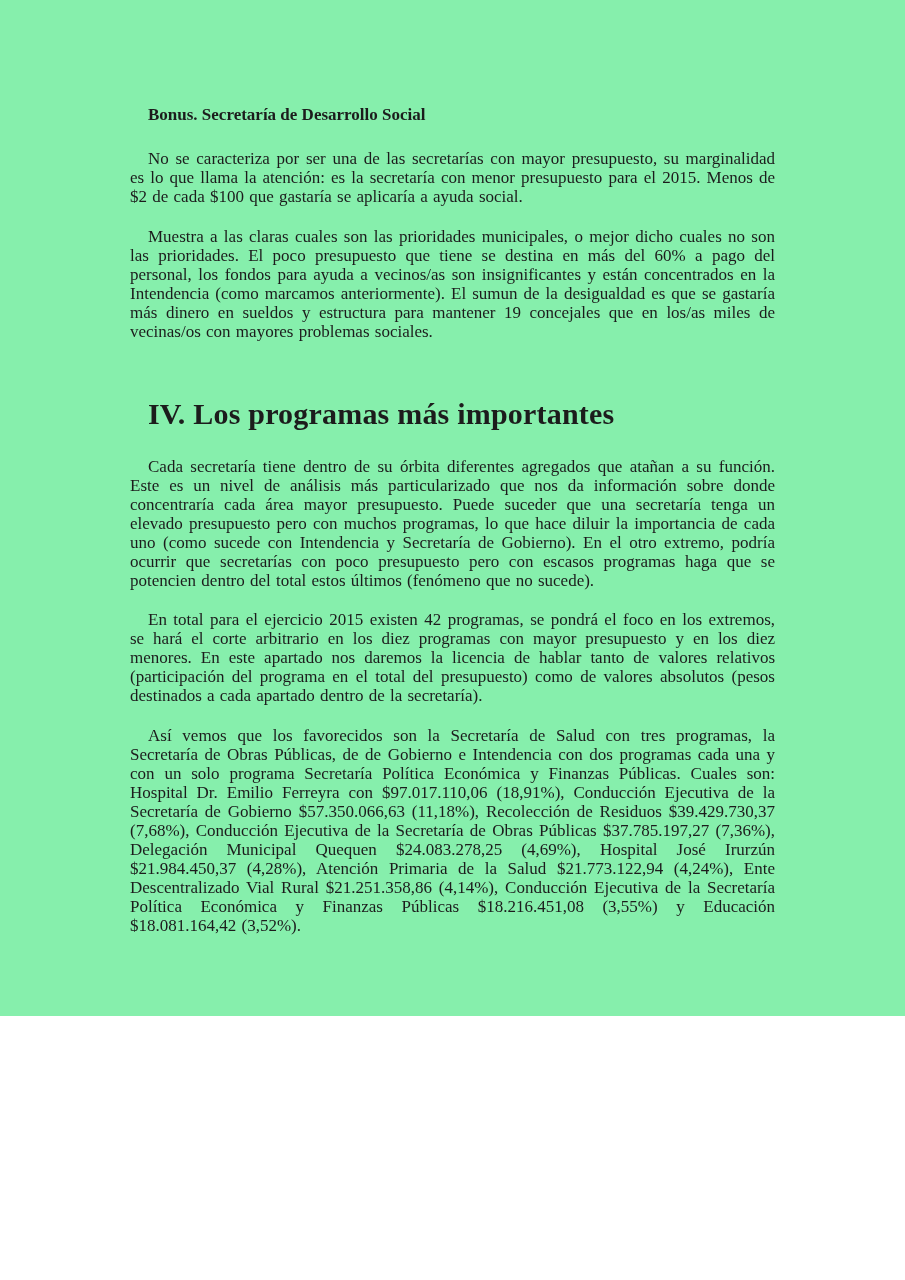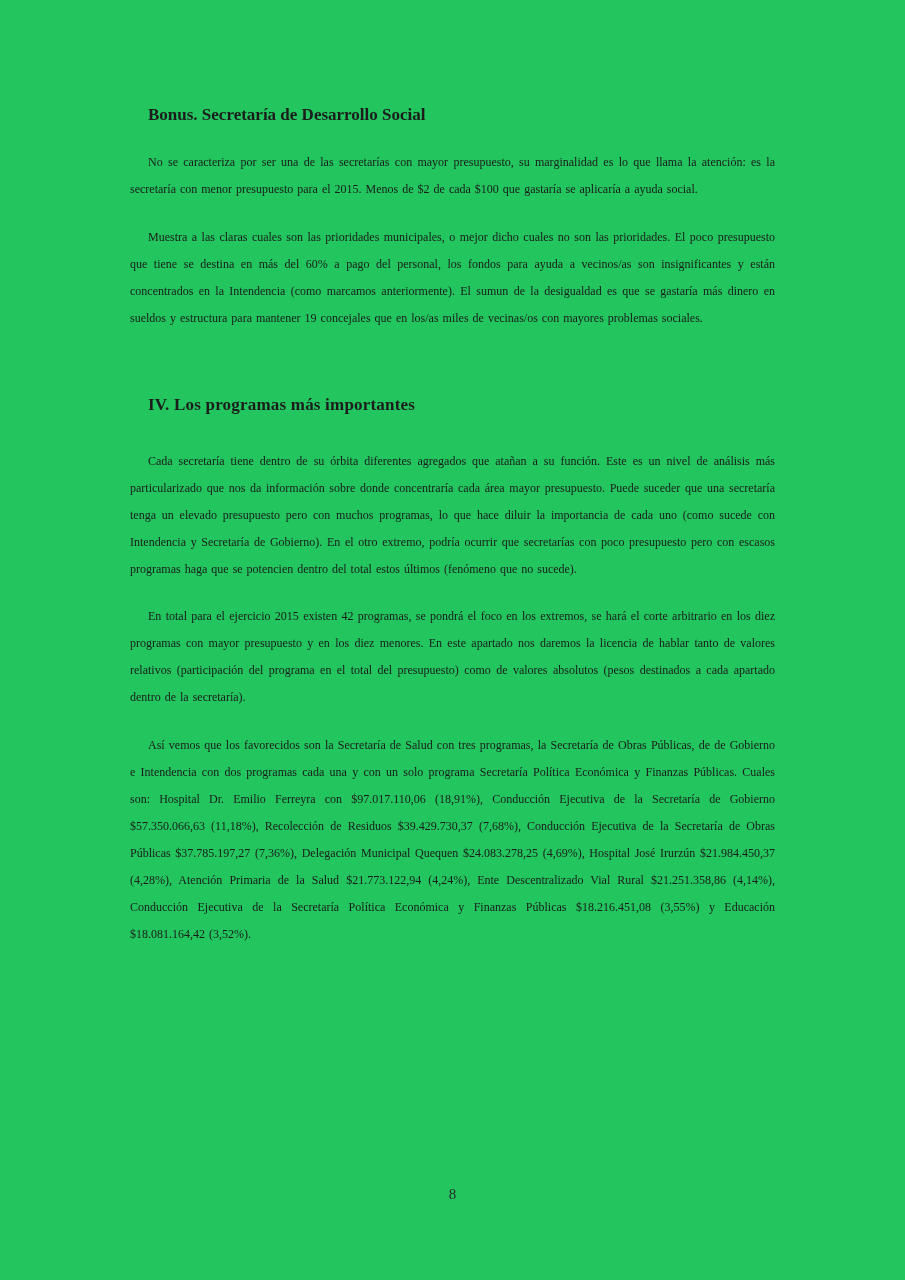--- a/index.html
+++ b/index.html
@@ -3,49 +3,49 @@
 <meta charset="utf-8">
 <style>
   html, body {
     margin: 0;
     padding: 0;
     background: #ffffff;
   }
   .page {
     position: relative;
     width: 905px;
-    height: 1280px;
-    background: #22c55e;
+    height: 1016px;
+    background: #86efac;
     box-sizing: border-box;
     padding: 101px 130px 0 130px;
     font-family: "Liberation Serif", "DejaVu Serif", serif;
     color: #1c1c1c;
     overflow: hidden;
   }
   .doc-subheading {
     font-size: 17px;
     line-height: 27px;
     font-weight: bold;
     margin: 0 0 21px 0;
     text-indent: 18px;
   }
   .doc-paragraph {
-    font-size: 12px;
-    line-height: 27px;
+    font-size: 17px;
+    line-height: 19px;
     text-align: justify;
     text-indent: 18px;
     margin: 0 0 20px 0;
     word-spacing: 1px;
   }
   .doc-paragraph.no-gap {
     margin-bottom: 0;
     margin-top: 21px;
   }
   .section-heading {
-    font-size: 17px;
+    font-size: 30px;
     line-height: 33px;
     font-weight: bold;
     margin: 56px 0 27px 0;
     text-indent: 18px;
     letter-spacing: 0.2px;
   }
   .page-number {
     position: absolute;
     top: 1184px;
     left: 0;

